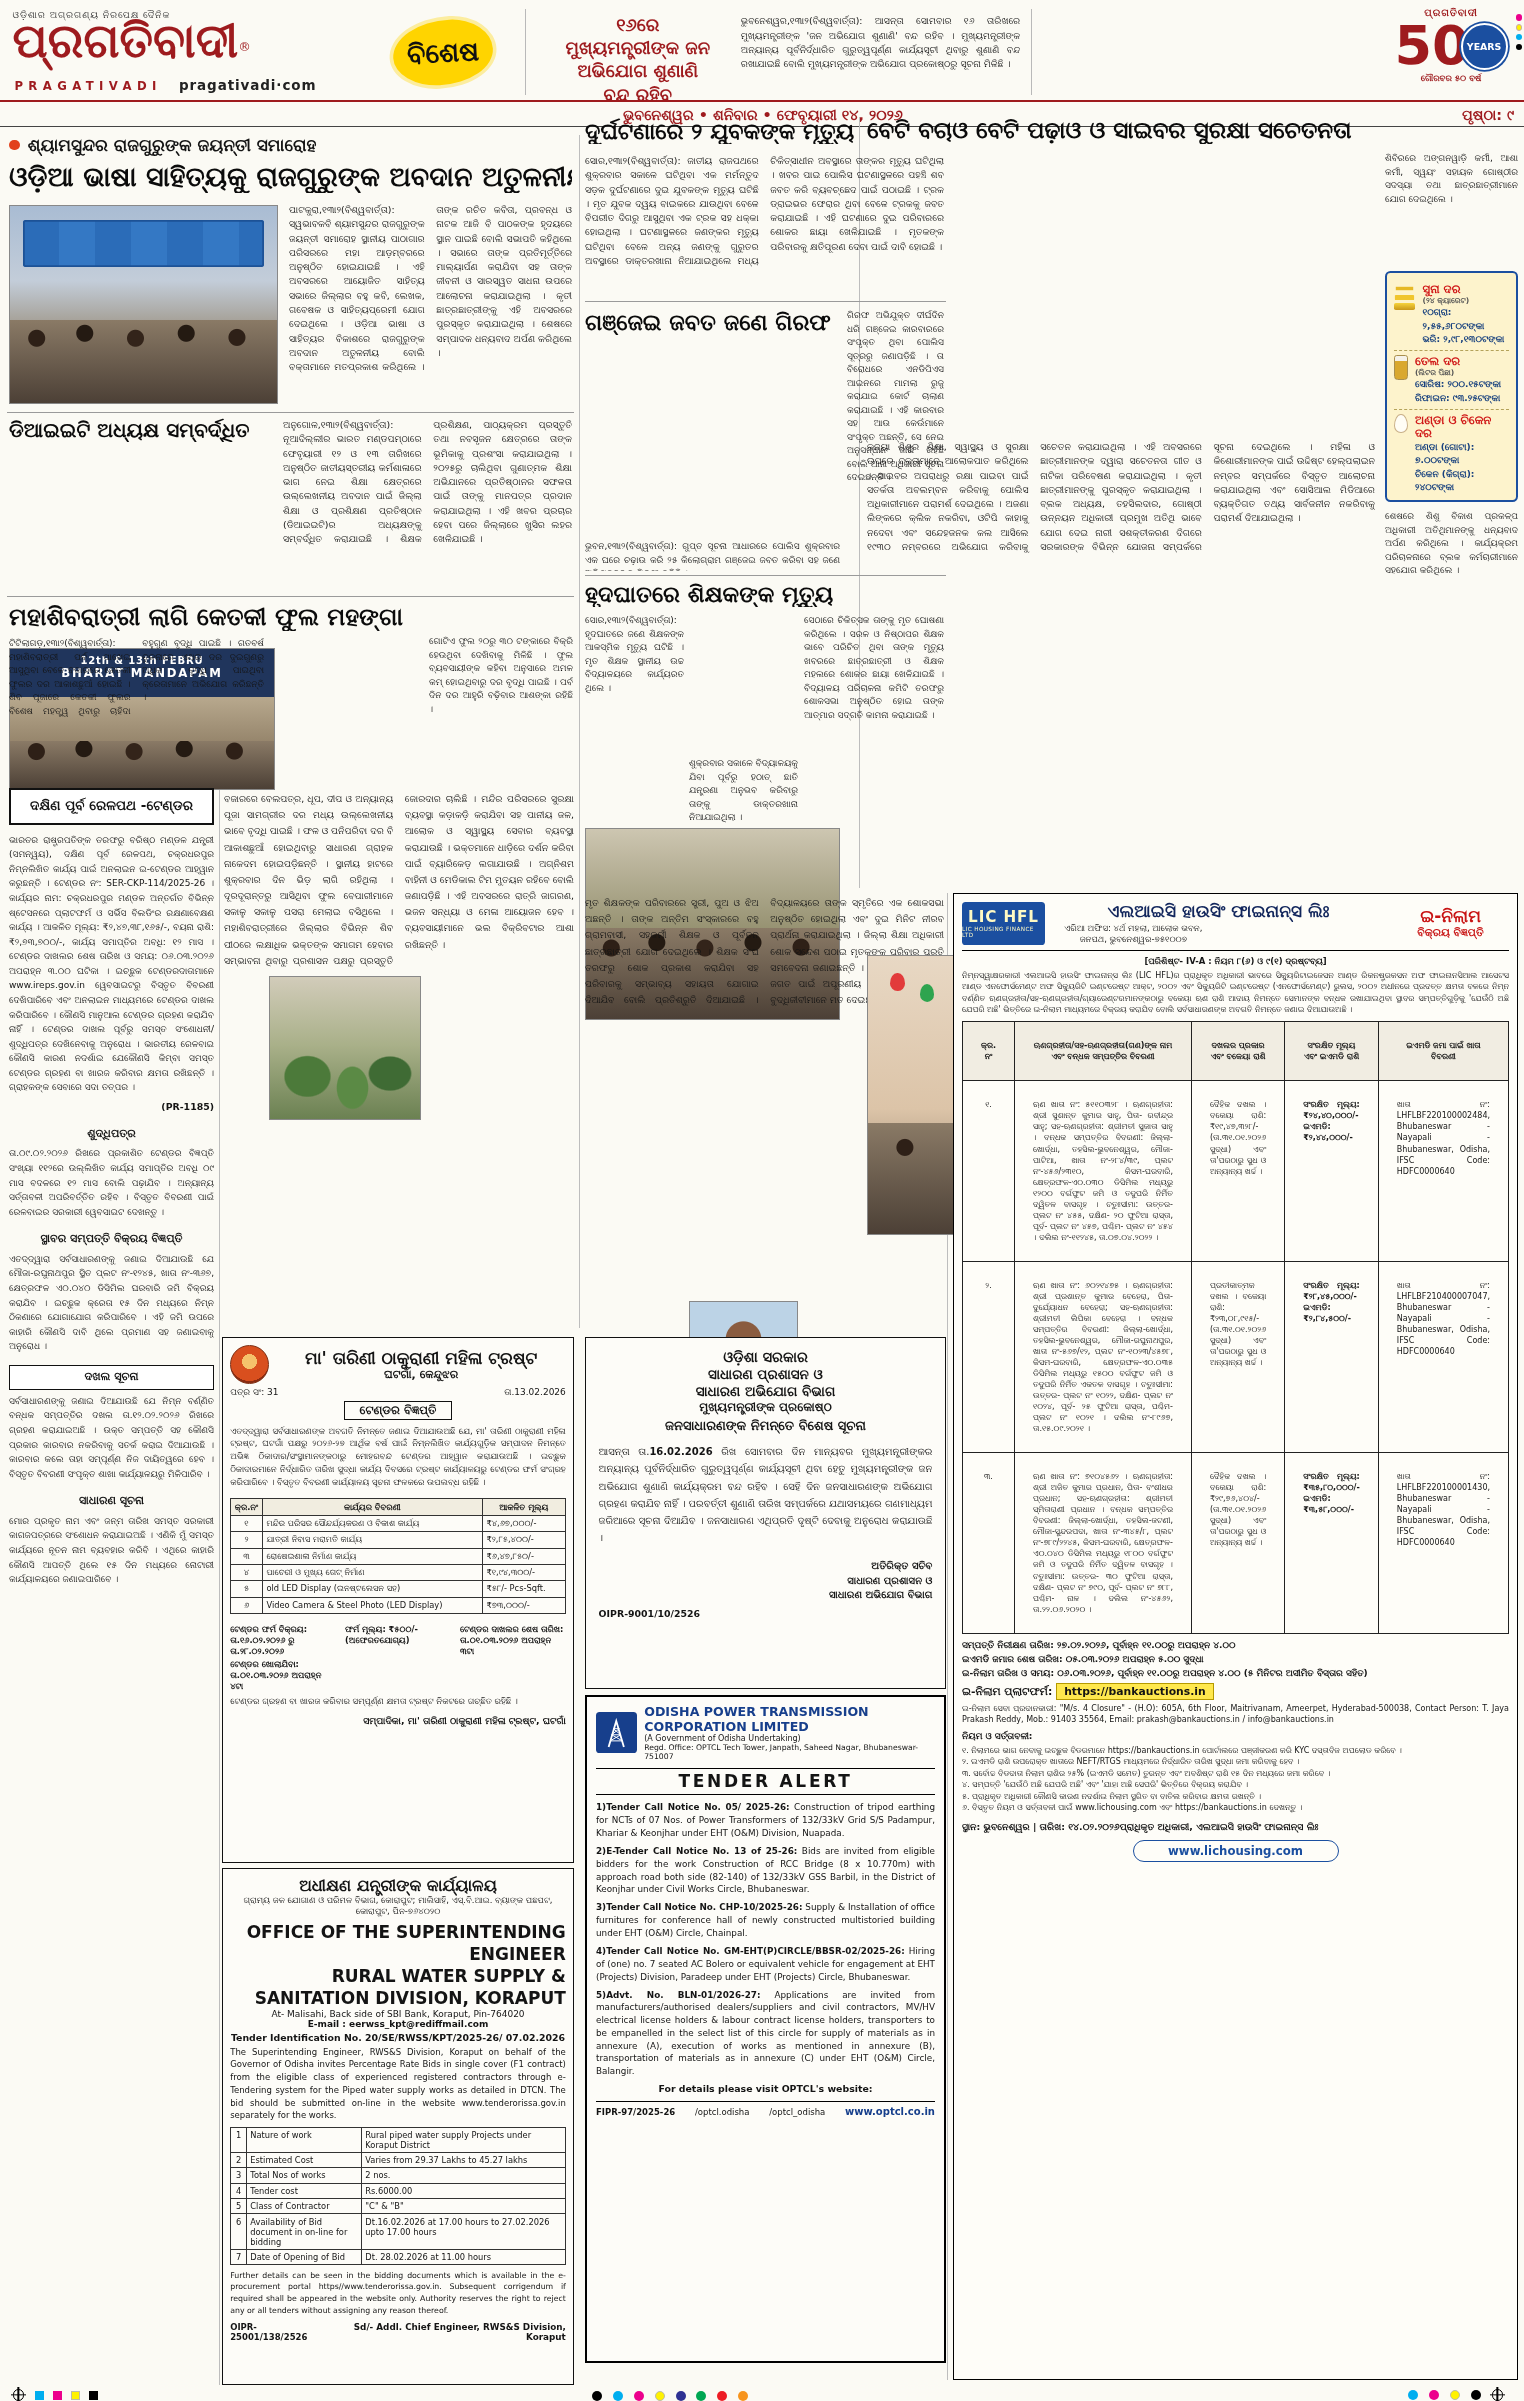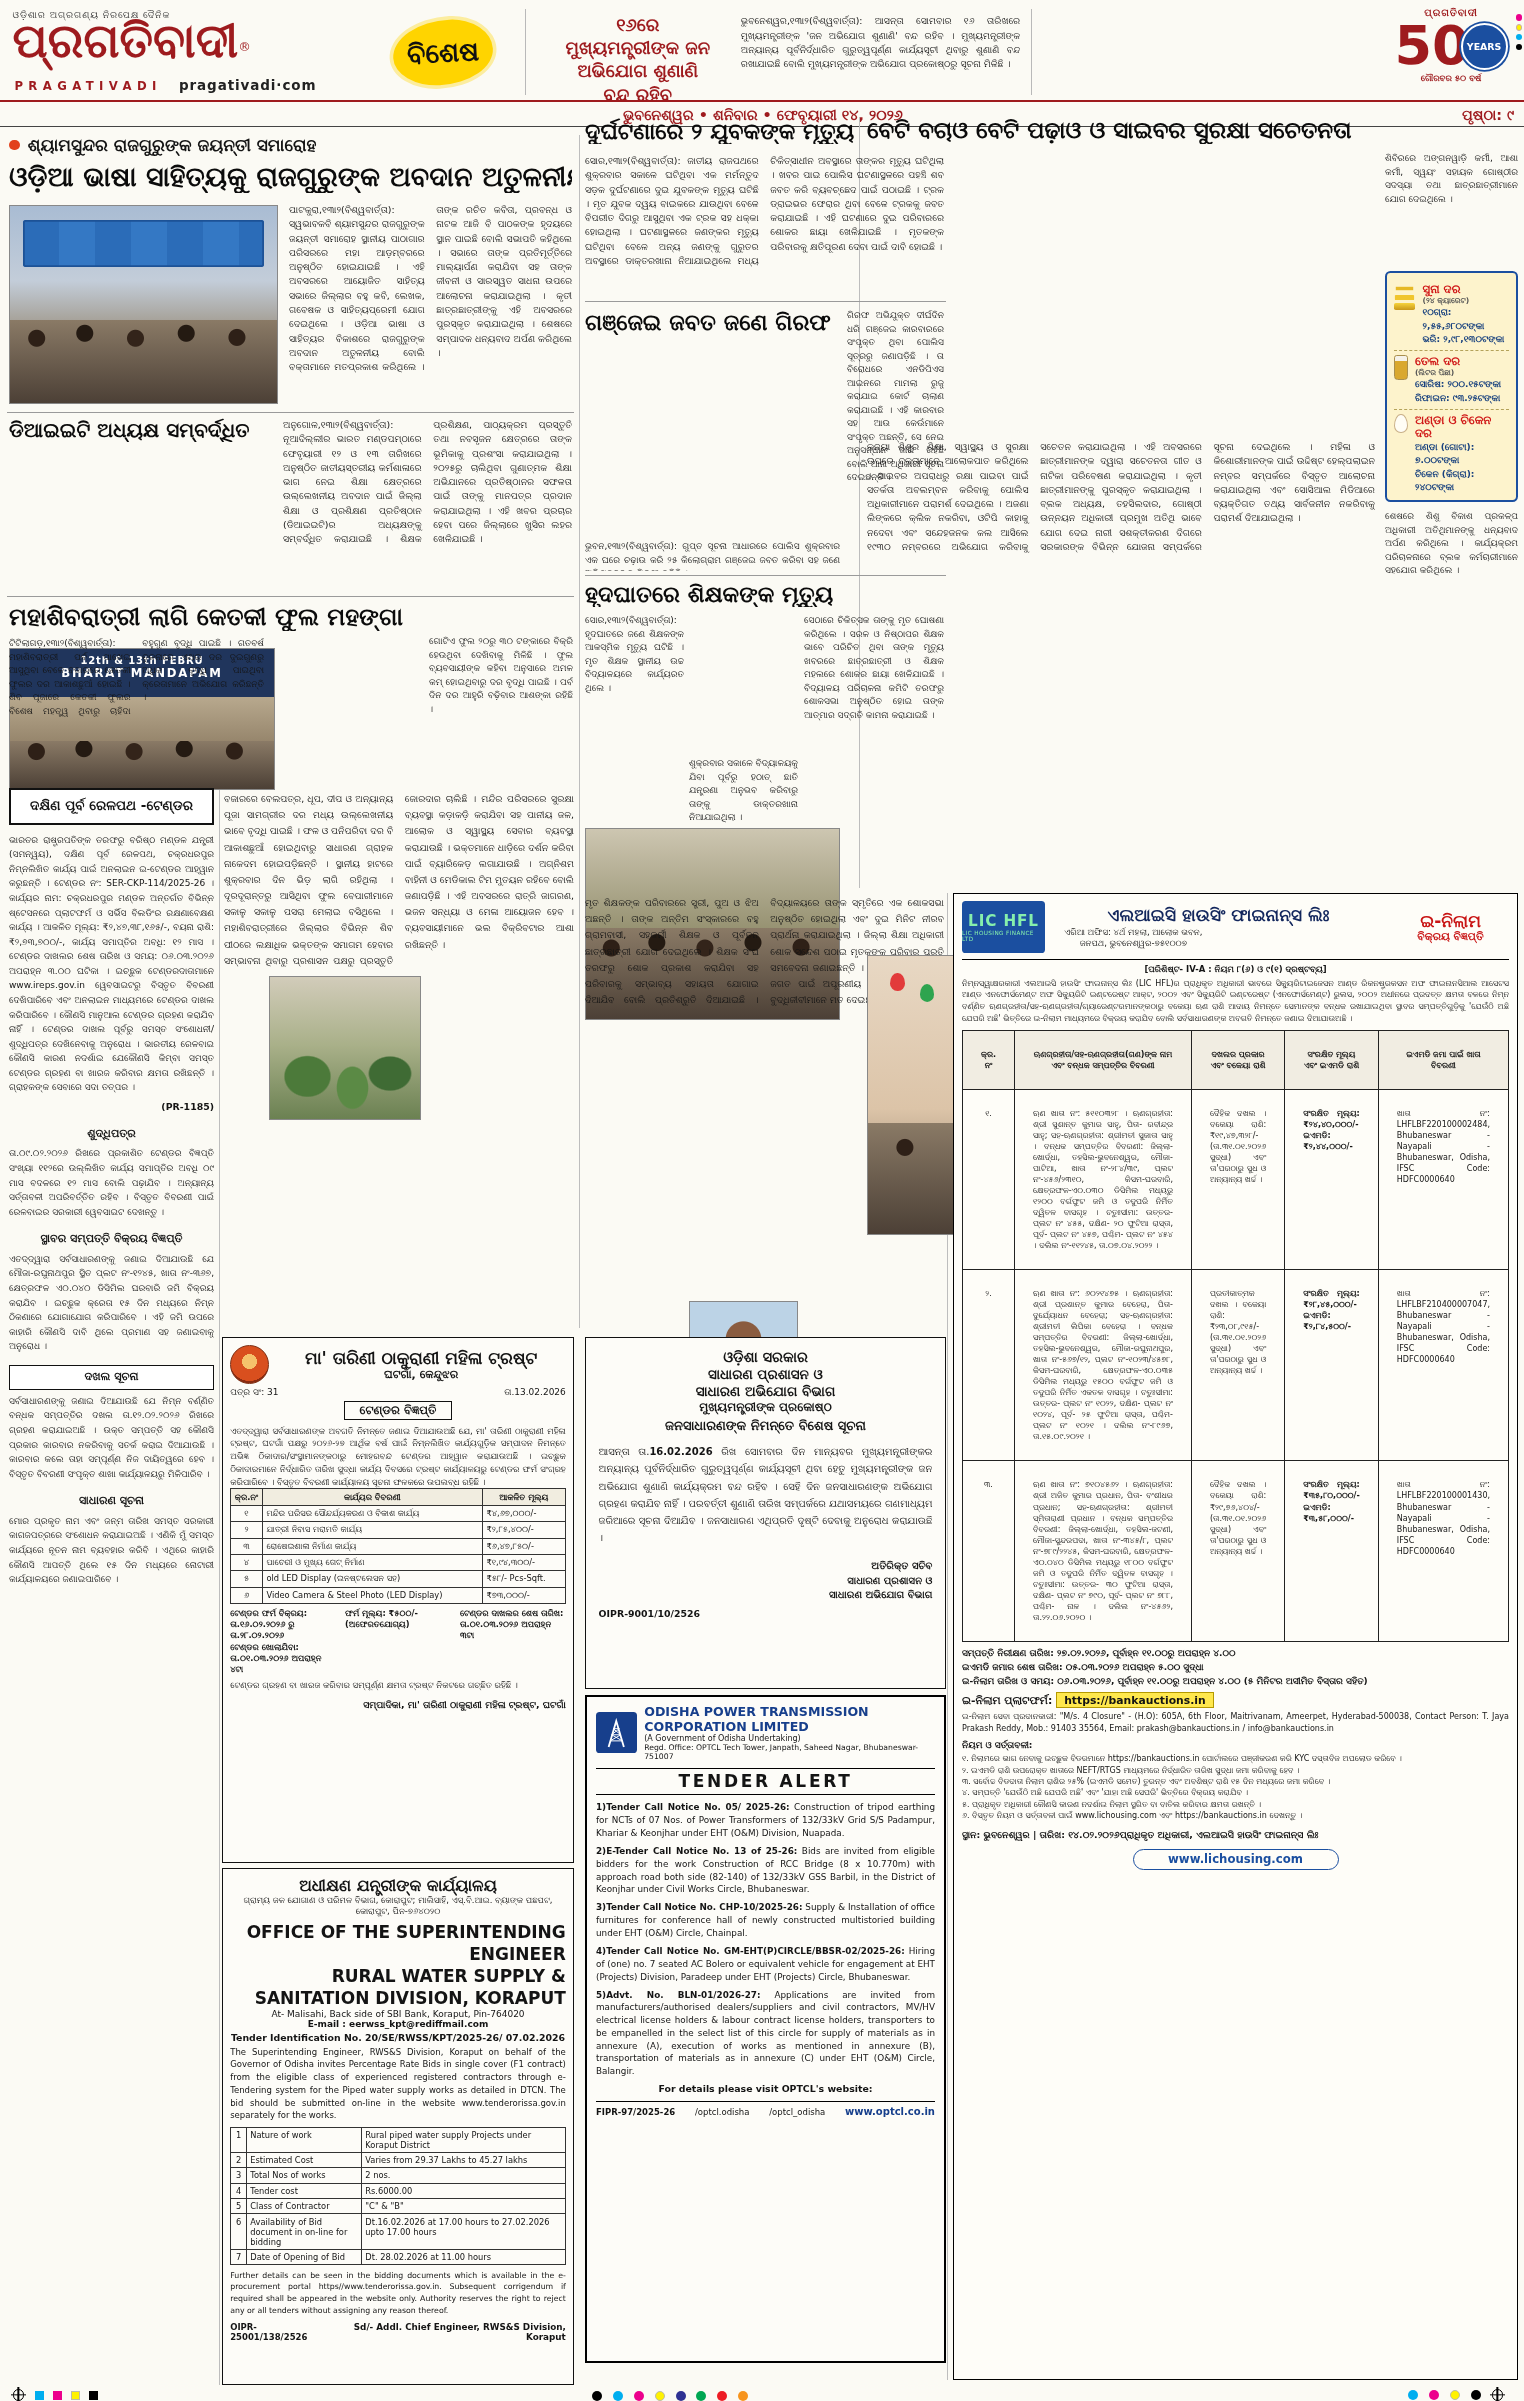--- a/index.html
+++ b/index.html
@@ -113,21 +113,21 @@
   .rail-pr{text-align:right;font-weight:bold;margin-top:3.6px;font-size:9.4px}
 
   
   .mt-head{display:flex;align-items:center;gap:7.2px}
   .mt-logo{width:39px;height:39px;border-radius:50%;flex:0 0 auto;border:1.3px solid #7c2d12;
            background:radial-gradient(circle at 50% 42%,#f5c26b 26%,#d94f1e 27% 68%,#8c2b10 69%)}
   .mt-title{font-size:17px;font-weight:bold;text-align:center;flex:1}
   .mt-place{font-size:11.2px;font-weight:bold;text-align:center}
   .mt-meta{display:flex;justify-content:space-between;font-size:9px;margin:2.7px 0}
   .mt-tlabel{border:1.3px solid #111;display:inline-block;padding:1.8px 14.4px;font-weight:bold;font-size:11.7px}
-  .mt-table{width:100%;border-collapse:collapse;font-size:8.3px;margin:0 0}
+  .mt-table{width:100%;border-collapse:collapse;font-size:8.3px;margin:10px 0}
   .mt-table th,.mt-table td{border:0.9px solid #333;padding:2.2px 3.6px;vertical-align:top}
   .mt-table th{background:#f1ede0;text-align:center}
   .mt-sched{display:grid;grid-template-columns:1fr 1fr 1fr;gap:1.8px 9px;font-size:8.3px;font-weight:bold;margin:3.6px 0}
 
   
   .rw-entitle{font-size:17px;font-weight:bold;text-align:right;line-height:1.3}
   .rw-table{width:100%;border-collapse:collapse;font-size:8.3px;margin:4.5px 0}
   .rw-table td{border:0.9px solid #333;padding:2.2px 3.1px;vertical-align:top}
 
   
@@ -144,21 +144,21 @@
   .optcl-org{color:var(--optcl-blue);font-weight:bold;font-size:12.6px;line-height:1.2}
   .optcl-alert{text-align:center;font-weight:bold;font-size:17px;letter-spacing:2.7px;margin:6.3px 0;
                border-top:1.3px solid #000;border-bottom:1.3px solid #000;padding:2.7px 0}
   .optcl-item{font-size:8.8px;line-height:1.45;text-align:justify;margin-bottom:5.4px}
   .optcl-foot{border-top:1.3px solid #000;margin-top:6.3px;padding-top:4.5px;display:flex;
               justify-content:space-between;align-items:center;font-size:8.5px}
 
   
   .lic{border:1.8px solid #000;background:#fefdf8;padding:7.2px 8px}
   .lic-head{display:flex;gap:9px;align-items:center;border-bottom:1.8px solid #000;padding-bottom:5.4px}
-  .lic-logo{width:83px;height:52px;background:var(--blue);color:#86efac;border-radius:3.6px;flex:0 0 auto;
+  .lic-logo{width:83px;height:43px;background:var(--blue);color:#fef9c3;border-radius:3.6px;flex:0 0 auto;
             display:flex;flex-direction:column;align-items:center;justify-content:center}
   .lic-logo .l1{font-size:15.2px;font-weight:bold;letter-spacing:0.9px}
   .lic-logo .l2{font-size:5.7px;letter-spacing:0.4px}
   .lic-company{flex:1;text-align:center}
   .lic-company .c1{font-size:17px;font-weight:bold;color:#12265c}
   .lic-company .c2{font-size:8.5px;margin-top:1.8px}
   .lic-auction{width:117px;text-align:center;color:#c81414;font-weight:bold;line-height:1.2}
   .lic-auction .a1{font-size:17px}
   .lic-auction .a2{font-size:10.8px}
   .lic-table{width:100%;border-collapse:collapse;font-size:8px;line-height:1.38;margin:5.4px 0}

